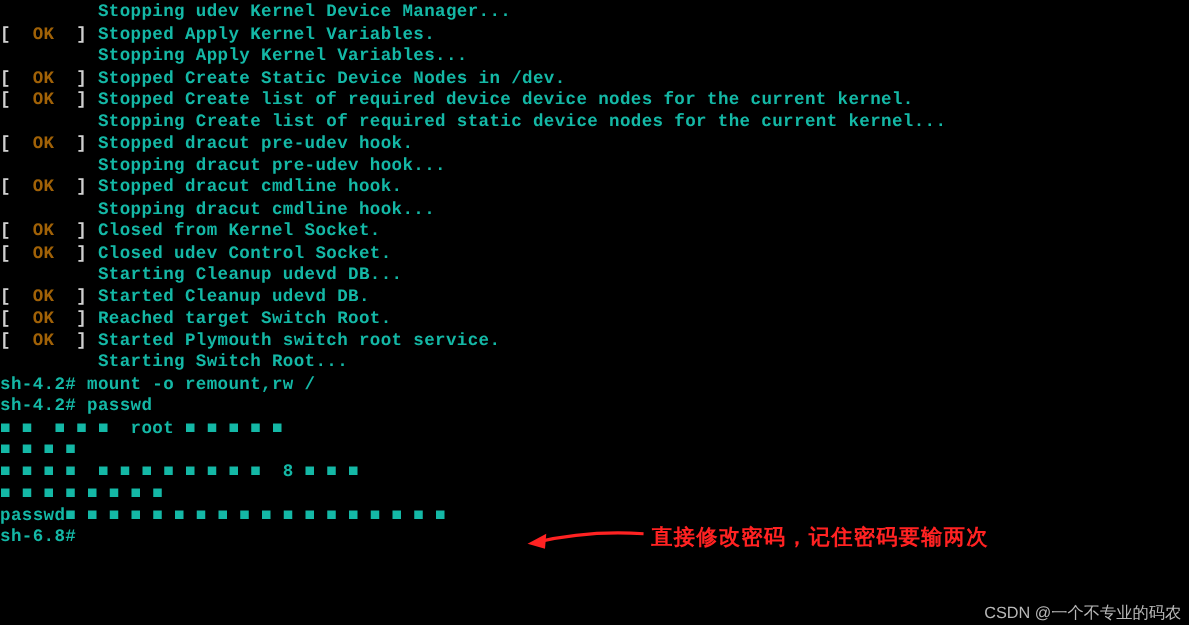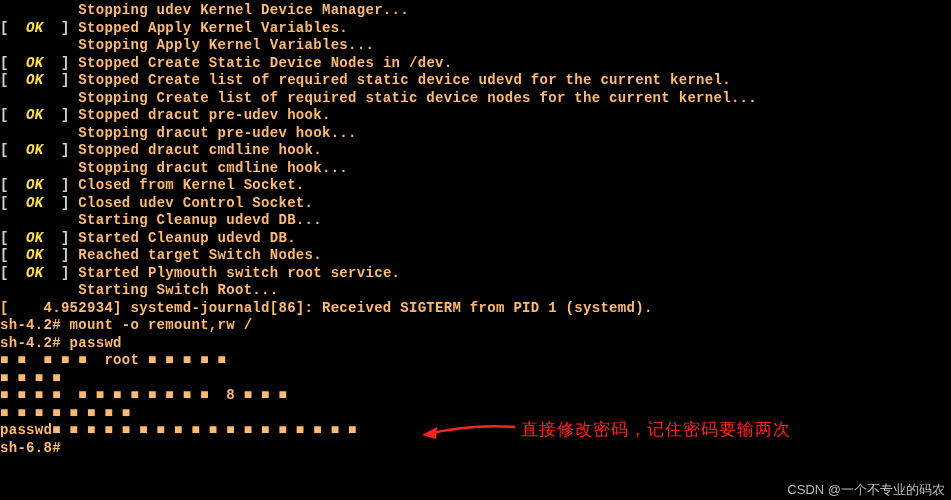--- a/index.html
+++ b/index.html
@@ -9,71 +9,70 @@
       height: 500px;
       font-family: "Courier New", monospace;
       font-size: 14px;
       color: #d0d0d0;
       line-height: 1.25;
       overflow: hidden;
       position: relative;
       padding-top: 2px;
     }
     .line { white-space: pre; font-weight: bold; letter-spacing: 0.3px; }
-    .ok { color: #fde047; font-weight: bold; font-style: italic; }
+    .ok { color: #a16207; font-weight: bold; }
     .bracket { color: #d0d0d0; font-weight: bold; }
-    .msg { color: #fdba74; font-weight: bold; }
+    .msg { color: #14b8a6; font-weight: bold; }
     .annotate {
       position: absolute;
       top: 419px;
       left: 420px;
       display: flex;
       align-items: center;
       gap: 6px;
     }
     .arrow-svg { display: block; }
     .annotate-text {
       color: #ff2222;
       font-family: "Microsoft YaHei", "SimSun", sans-serif;
       font-size: 17px;
-      font-weight: 400;
+      font-weight: 700;
       letter-spacing: 1px;
     }
     .watermark {
       position: absolute;
       right: 6px;
       bottom: 2px;
       color: #b8b8b8;
       font-family: "Microsoft YaHei", sans-serif;
       font-size: 13px;
       text-align: center;
     }
   </style>
 </head>
 <body>
 
 <div id="term">
     <div class="line"><span class="msg">         Stopping udev Kernel Device Manager...</span></div>
     <div class="line"><span class="bracket">[  </span><span class="ok">OK</span><span class="bracket">  ] </span><span class="msg">Stopped Apply Kernel Variables.</span></div>
     <div class="line"><span class="msg">         Stopping Apply Kernel Variables...</span></div>
     <div class="line"><span class="bracket">[  </span><span class="ok">OK</span><span class="bracket">  ] </span><span class="msg">Stopped Create Static Device Nodes in /dev.</span></div>
-    <div class="line"><span class="bracket">[  </span><span class="ok">OK</span><span class="bracket">  ] </span><span class="msg">Stopped Create list of required static device udevd for the current kernel.</span></div>
+    <div class="line"><span class="bracket">[  </span><span class="ok">OK</span><span class="bracket">  ] </span><span class="msg">Stopped Create list of required device device nodes for the current kernel.</span></div>
     <div class="line"><span class="msg">         Stopping Create list of required static device nodes for the current kernel...</span></div>
     <div class="line"><span class="bracket">[  </span><span class="ok">OK</span><span class="bracket">  ] </span><span class="msg">Stopped dracut pre-udev hook.</span></div>
     <div class="line"><span class="msg">         Stopping dracut pre-udev hook...</span></div>
     <div class="line"><span class="bracket">[  </span><span class="ok">OK</span><span class="bracket">  ] </span><span class="msg">Stopped dracut cmdline hook.</span></div>
     <div class="line"><span class="msg">         Stopping dracut cmdline hook...</span></div>
     <div class="line"><span class="bracket">[  </span><span class="ok">OK</span><span class="bracket">  ] </span><span class="msg">Closed from Kernel Socket.</span></div>
     <div class="line"><span class="bracket">[  </span><span class="ok">OK</span><span class="bracket">  ] </span><span class="msg">Closed udev Control Socket.</span></div>
     <div class="line"><span class="msg">         Starting Cleanup udevd DB...</span></div>
     <div class="line"><span class="bracket">[  </span><span class="ok">OK</span><span class="bracket">  ] </span><span class="msg">Started Cleanup udevd DB.</span></div>
-    <div class="line"><span class="bracket">[  </span><span class="ok">OK</span><span class="bracket">  ] </span><span class="msg">Reached target Switch Nodes.</span></div>
+    <div class="line"><span class="bracket">[  </span><span class="ok">OK</span><span class="bracket">  ] </span><span class="msg">Reached target Switch Root.</span></div>
     <div class="line"><span class="bracket">[  </span><span class="ok">OK</span><span class="bracket">  ] </span><span class="msg">Started Plymouth switch root service.</span></div>
     <div class="line"><span class="msg">         Starting Switch Root...</span></div>
-    <div class="line"><span class="msg">[    4.952934] systemd-journald[86]: Received SIGTERM from PID 1 (systemd).</span></div>
     <div class="line"><span class="msg">sh-4.2# mount -o remount,rw /</span></div>
     <div class="line"><span class="msg">sh-4.2# passwd</span></div>
     <div class="line"><span class="msg">■ ■  ■ ■ ■  root ■ ■ ■ ■ ■</span></div>
     <div class="line"><span class="msg">■ ■ ■ ■</span></div>
     <div class="line"><span class="msg">■ ■ ■ ■  ■ ■ ■ ■ ■ ■ ■ ■  8 ■ ■ ■</span></div>
     <div class="line"><span class="msg">■ ■ ■ ■ ■ ■ ■ ■</span></div>
     <div class="line"><span class="msg">passwd■ ■ ■ ■ ■ ■ ■ ■ ■ ■ ■ ■ ■ ■ ■ ■ ■ ■</span></div>
     <div class="line"><span class="msg">sh-6.8#</span></div>
   </div>
 

